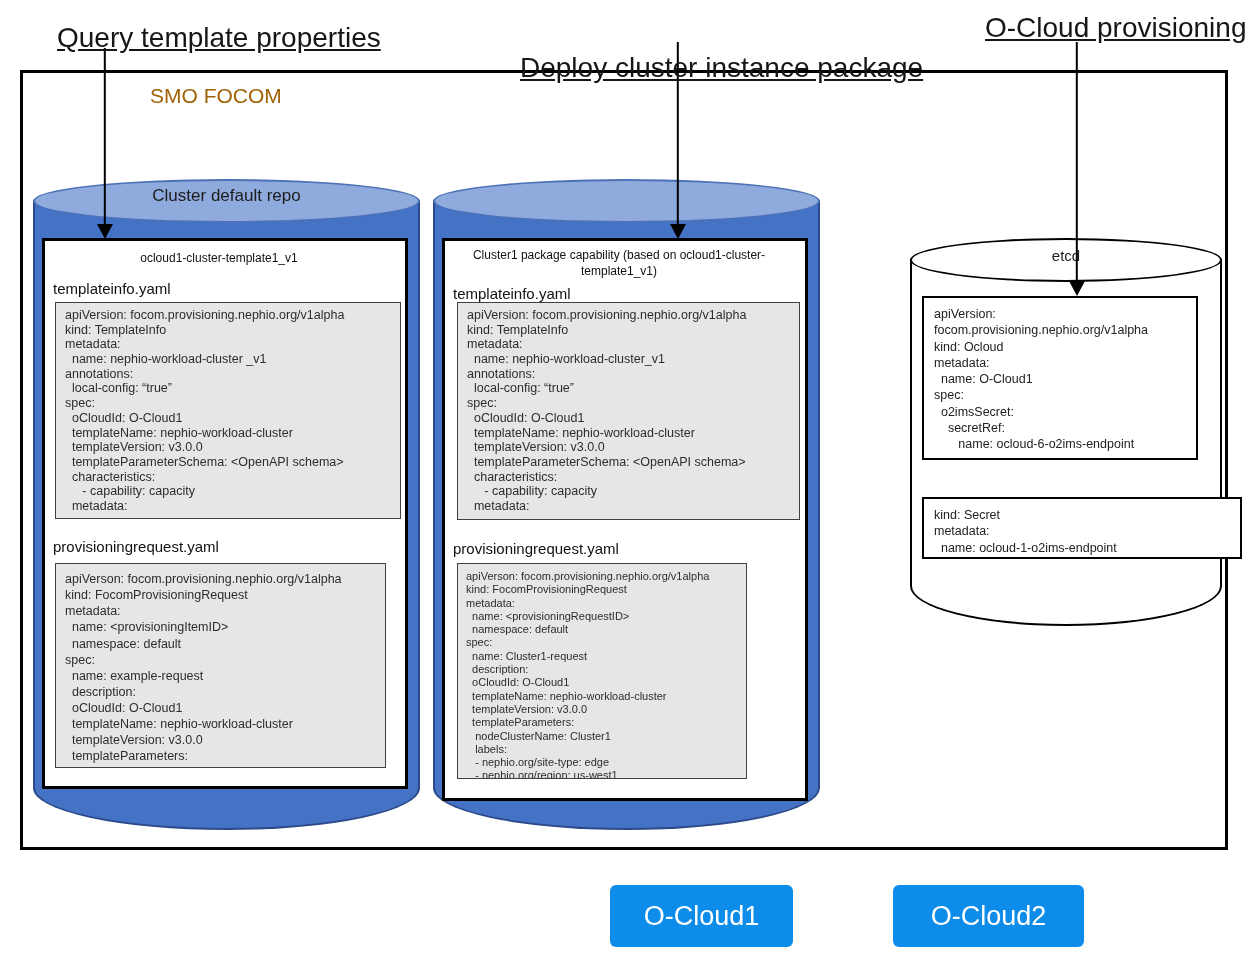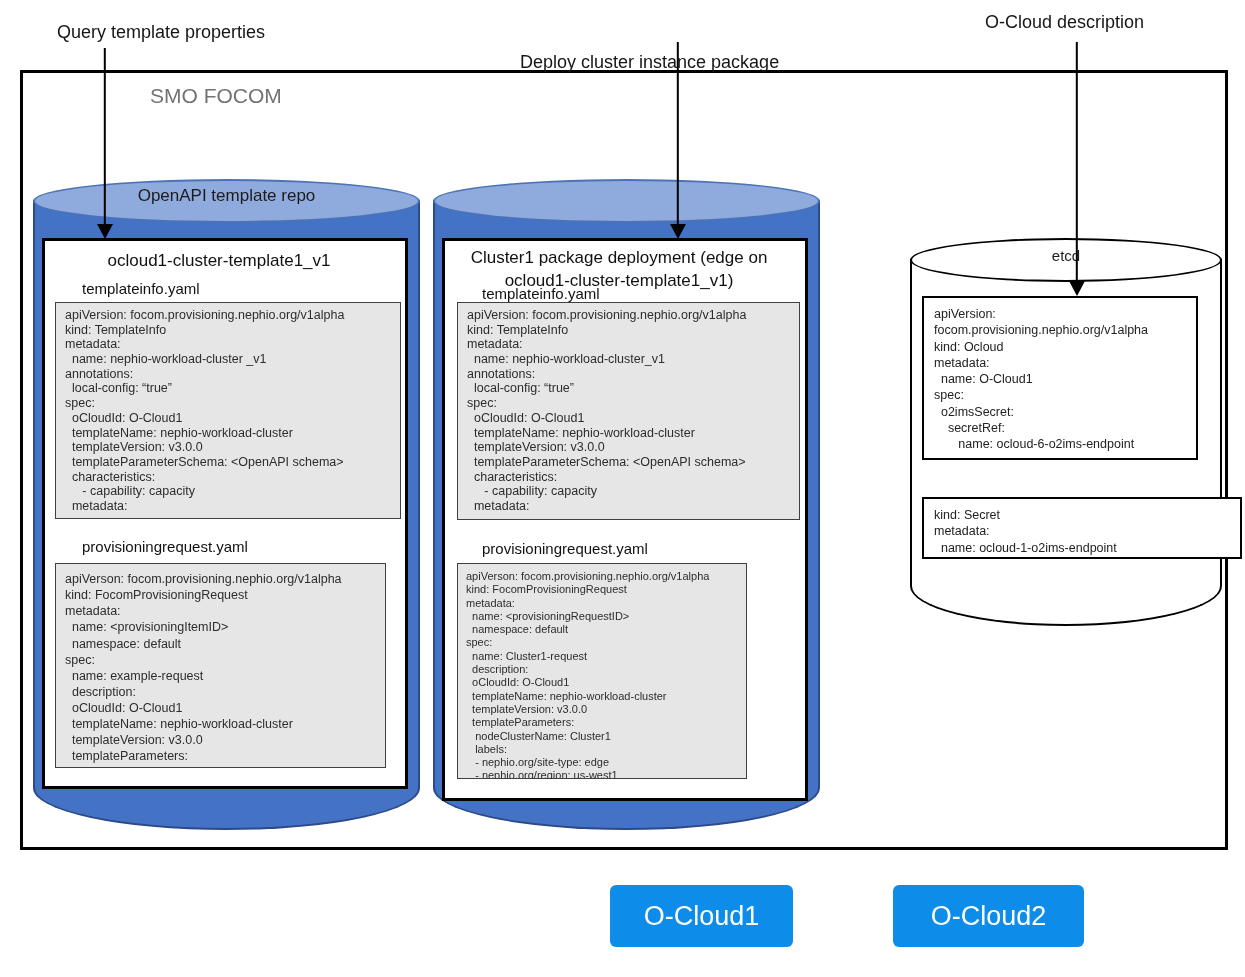--- a/index.html
+++ b/index.html
@@ -1,88 +1,88 @@
 <!DOCTYPE html>
 <html><head>
 <meta charset="utf-8">
 <style>
   * { margin:0; padding:0; box-sizing:border-box; }
   html,body { background:#ffffff; }
   body { font-family:"Liberation Sans", sans-serif; color:#1a1a1a; }
   .page { position:relative; width:1245px; height:977px; background:#fff; overflow:hidden; }
 
   
-  .ann { position:absolute; font-size:18px; color:#161616; white-space:nowrap; z-index:60; }
+  .ann { position:absolute; font-size:28px; color:#161616; white-space:nowrap; z-index:60;text-decoration:underline; }
 
   
   .arrow { position:absolute; z-index:55; }
   .arrow .shaft { position:absolute; left:50%; transform:translateX(-50%); width:2.4px; background:#000; top:0; }
   .arrow .head { position:absolute; left:50%; transform:translateX(-50%); width:0; height:0;
                  border-left:8px solid transparent; border-right:8px solid transparent; border-top:15px solid #000; }
 
   
   .smo-box { position:absolute; left:20px; top:70px; width:1208px; height:780px; border:3px solid #000; background:#fff; z-index:1; }
-  .smo-title { position:absolute; left:150px; top:84px; font-size:21px; color:#737373; z-index:5; }
+  .smo-title { position:absolute; left:150px; top:84px; font-size:21px; color:#a16207; z-index:5; }
 
   
   .cyl { position:absolute; z-index:8; }
   .cyl .body { position:absolute; left:0; right:0; top:21px; bottom:0; background:#4472c4;
                border:2px solid #2c4a8a; border-top:none; border-radius:0 0 50% 50% / 0 0 42px 42px; }
   .cyl .top { position:absolute; left:0; right:0; top:0; height:44px; background:#8faadc;
               border:2px solid #4d72b8; border-radius:50%; }
   .cyl .cyl-label { position:absolute; left:0; right:0; top:7px; text-align:center; font-size:17px; color:#1c1c1c; z-index:3; }
 
   
   .cyl-white .body { background:#fff; border:2.5px solid #000; border-top:none; border-radius:0 0 50% 50% / 0 0 40px 40px; }
   .cyl-white .top { background:#fff; border:2.5px solid #000; }
 
   
   .pkg { position:absolute; background:#fff; border:3px solid #000; z-index:12; }
-  .pkg-title { position:absolute; left:0; right:12px; text-align:center; font-size:17px; color:#111; line-height:1.35; padding:0 6px; }
-  .file-label { position:absolute; font-size:15px; color:#111;margin-left:29px; }
+  .pkg-title { position:absolute; left:0; right:12px; text-align:center; font-size:12px; color:#111; line-height:1.35; padding:0 6px; }
+  .file-label { position:absolute; font-size:15px; color:#111; }
   .yaml { position:absolute; background:#e7e6e6; border:1.5px solid #404040; color:#2d2d2d;
           white-space:pre; overflow:hidden; font-family:"Liberation Sans", sans-serif; }
 
   
   .rec { position:absolute; background:#fff; border:2.5px solid #000; color:#222;
          white-space:pre; overflow:hidden; font-size:12.5px; line-height:1.3; padding:8px 10px; z-index:14; }
 
   
   .cloud-btn { position:absolute; height:62px; border-radius:6px; background:#0d8de9; color:#fff;
                display:flex; align-items:center; justify-content:center; font-size:27px; cursor:pointer; z-index:20; }
 </style>
 </head>
 <body>
 
 <div class="page">
 
   <div class="ann" style="left:57px; top:22px;">Query template properties</div>
   <div class="ann" style="left:520px; top:12px;margin-top:40px;">Deploy cluster instance package</div>
-  <div class="ann" style="left:985px; top:12px;">O-Cloud description</div>
+  <div class="ann" style="left:985px; top:12px;">O-Cloud provisioning</div>
 
   <div class="arrow" style="left:97px; top:48px; width:16px; height:191px;">
     <div class="shaft" style="height:177px;"></div>
       <div class="head" style="top:176px;"></div>
   </div>
   <div class="arrow" style="left:670px; top:42px; width:16px; height:197px;">
     <div class="shaft" style="height:183px;"></div>
       <div class="head" style="top:182px;"></div>
   </div>
   <div class="arrow" style="left:1069px; top:42px; width:16px; height:254px;">
     <div class="shaft" style="height:240px;"></div>
       <div class="head" style="top:239px;"></div>
   </div>
 
   <div class="smo-box"></div>
   <div class="smo-title">SMO FOCOM</div>
 
   <div class="cyl" style="left:33px; top:179px; width:387px; height:651px;">
     <div class="body"></div>
     <div class="top"></div>
-    <div class="cyl-label">OpenAPI template repo</div>
+    <div class="cyl-label">Cluster default repo</div>
   </div>
 
   <div class="cyl" style="left:433px; top:179px; width:387px; height:651px;">
     <div class="body"></div>
     <div class="top"></div>
   </div>
 
   <div class="cyl cyl-white" style="left:910px; top:238px; width:312px; height:388px;">
     <div class="body"></div>
     <div class="top"></div>
@@ -115,21 +115,21 @@
 spec:
   name: example-request
   description:
   oCloudId: O-Cloud1
   templateName: nephio-workload-cluster
   templateVersion: v3.0.0
   templateParameters:</pre>
   </div>
 
   <div class="pkg" style="left:442px; top:238px; width:366px; height:563px;">
-    <div class="pkg-title" style="top:6px;">Cluster1 package deployment (edge on ocloud1-cluster-template1_v1)</div>
+    <div class="pkg-title" style="top:6px;">Cluster1 package capability (based on ocloud1-cluster-template1_v1)</div>
     <div class="file-label" style="left:8px; top:44px;">templateinfo.yaml</div>
     <pre class="yaml" style="left:12px; top:61px; width:343px; height:218px; font-size:12.5px; line-height:1.175; padding:5px 9px;">apiVersion: focom.provisioning.nephio.org/v1alpha
 kind: TemplateInfo
 metadata:
   name: nephio-workload-cluster_v1
 annotations:
   local-config: “true”
 spec:
   oCloudId: O-Cloud1
   templateName: nephio-workload-cluster

